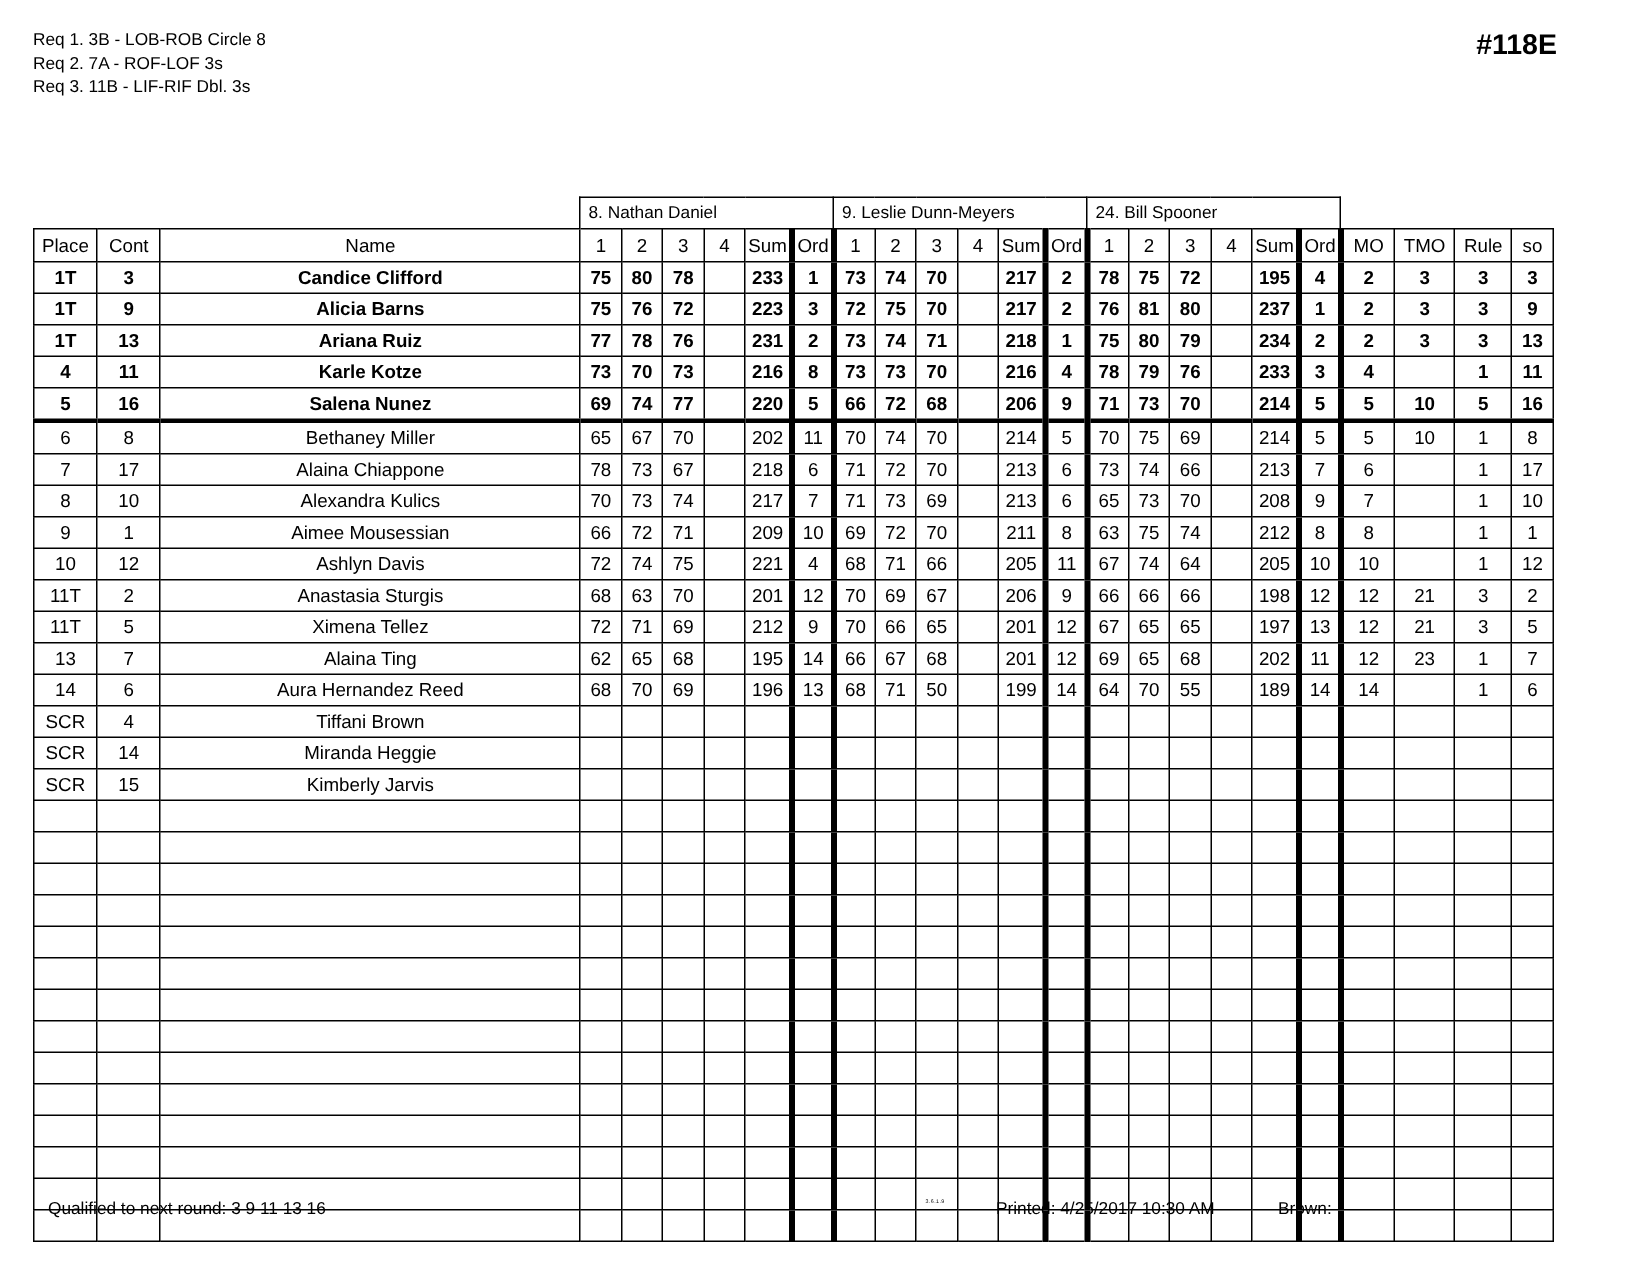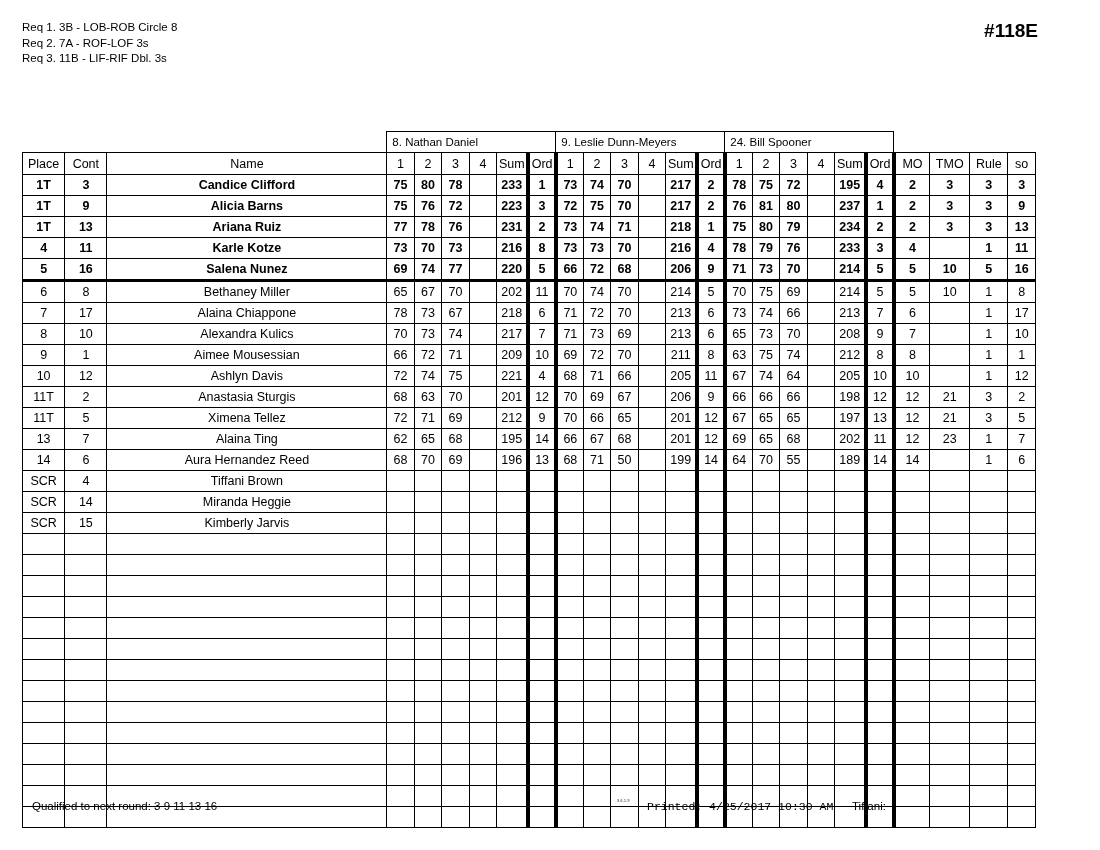--- a/index.html
+++ b/index.html
@@ -141,23 +141,22 @@
   }
   .foot-version {
     position: absolute;
     left: 595px;
     top: 0px;
     font-size: 3.5px;
     letter-spacing: 0.3px;
   }
   .foot-printed {
     position: absolute;
-    left: 625px;
+    left: 642px;
     top: 1px;
-    font-family: Liberation Mono, monospace;
   }
   .foot-scorer {
     position: absolute;
     left: 830px;
     top: 1px;
   }
 </style>
 </head>
 <body>
 
@@ -1089,14 +1088,14 @@
           <td class="c-num"></td>
         </tr>
       </tbody>
   </table>
 </div>
 
 <div class="footer">
   <span class="foot-qualified">Qualified to next round:   3 9 11 13 16</span>
   <span class="foot-version">3.6.1.9</span>
   <span class="foot-printed">Printed:  4/25/2017  10:30 AM</span>
-  <span class="foot-scorer">Tiffani:</span>
+  <span class="foot-scorer">Brown:</span>
 </div>
 
 </body></html>

